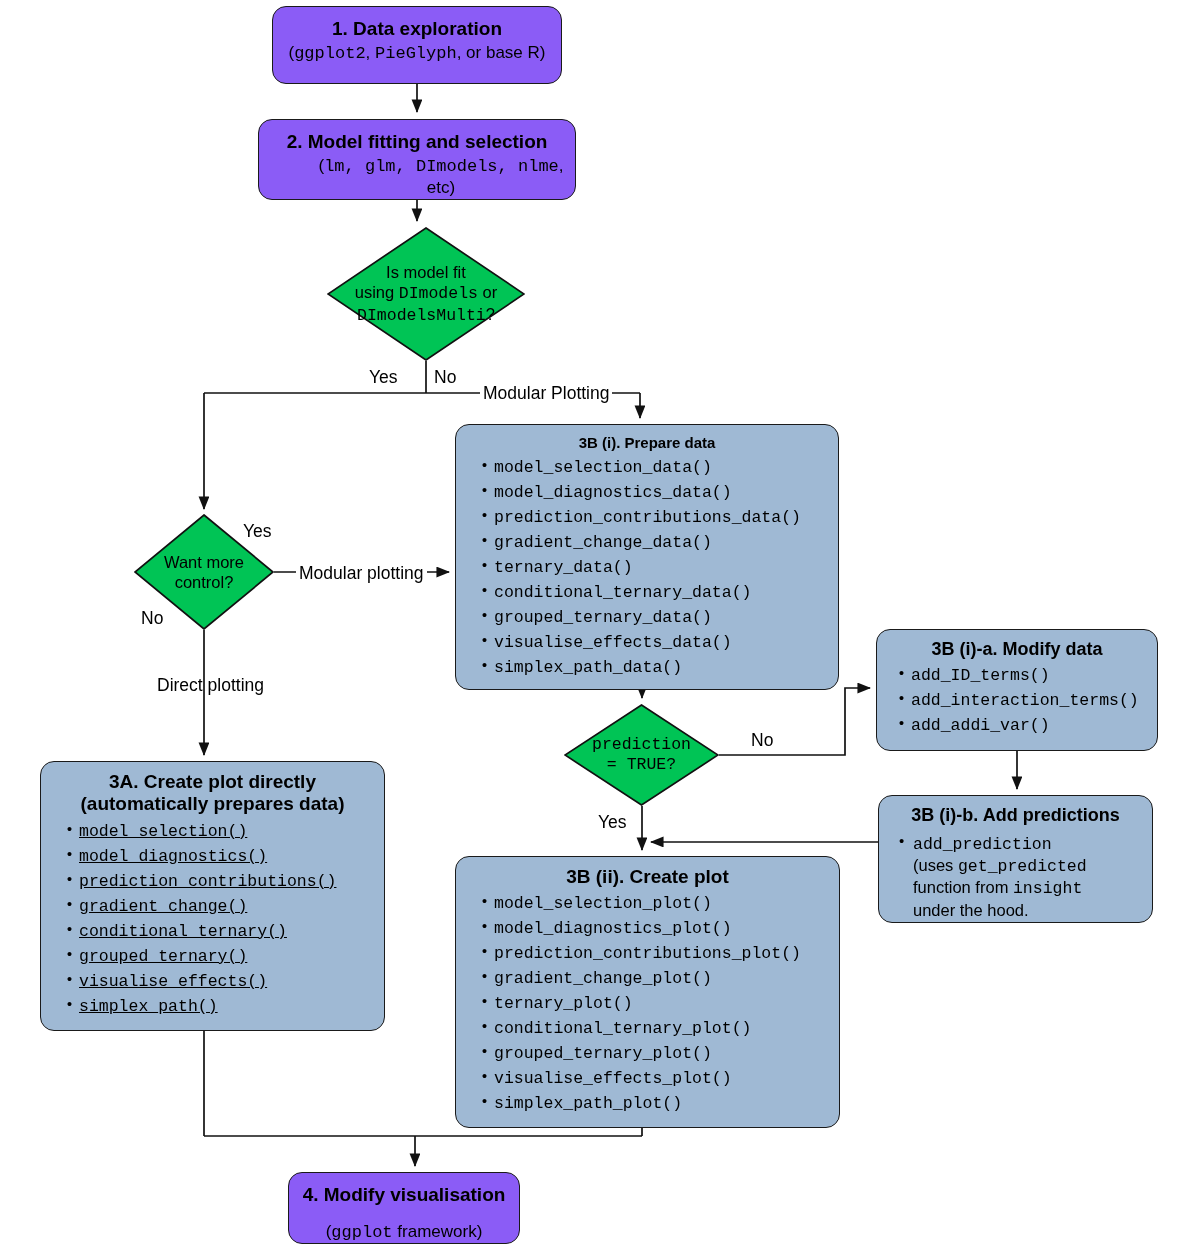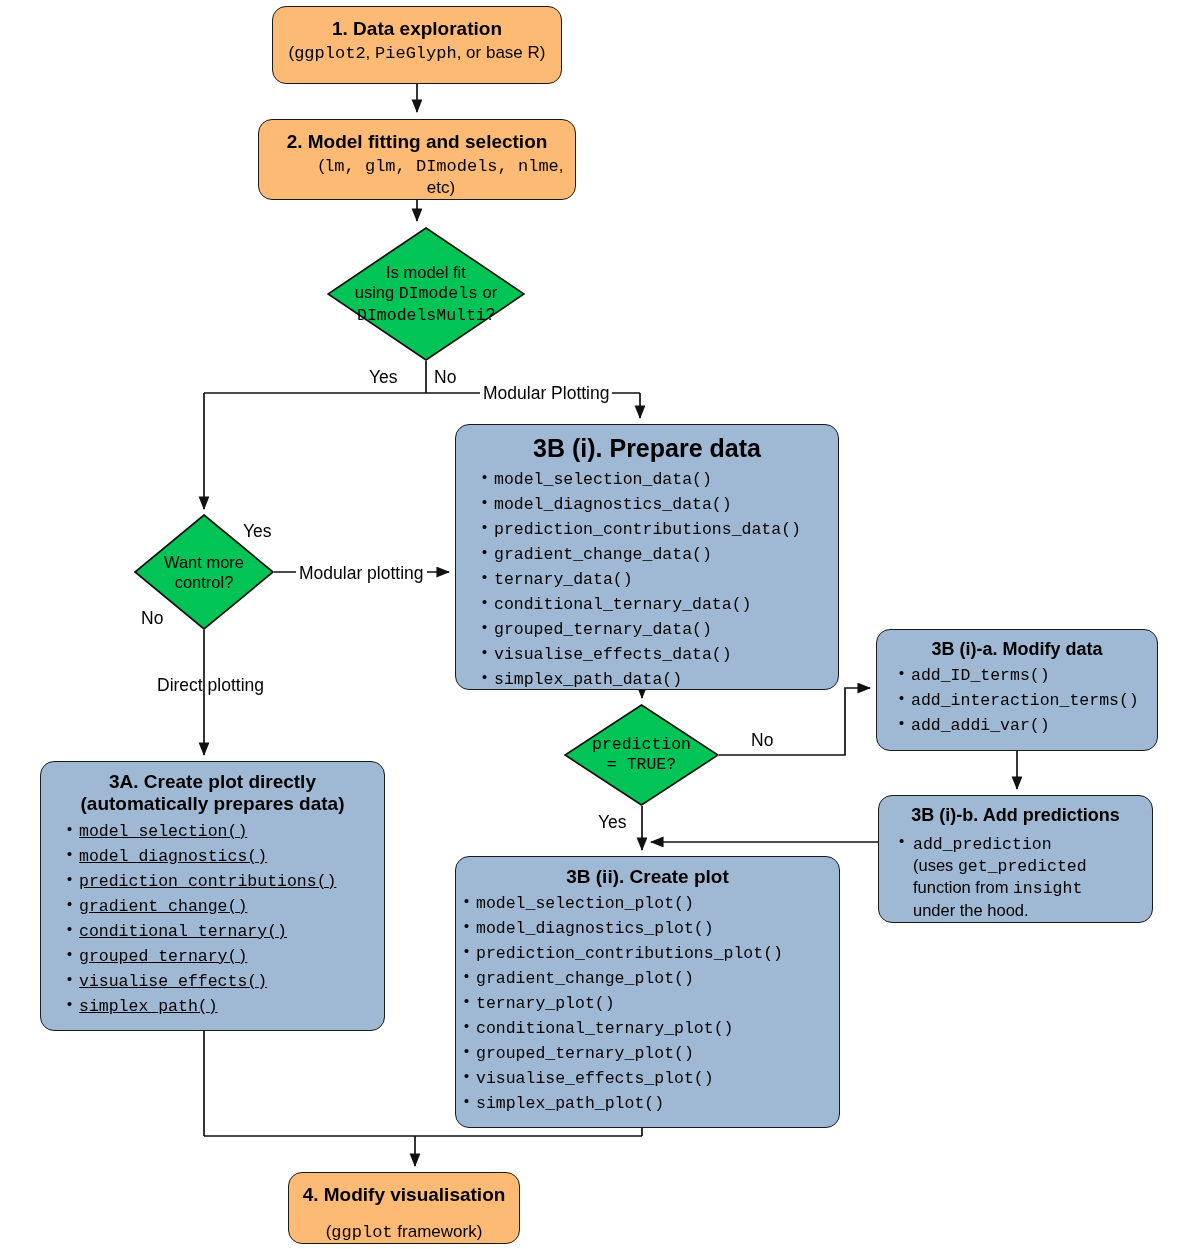--- a/index.html
+++ b/index.html
@@ -1,21 +1,21 @@
 <!DOCTYPE html>
 <html><head>
 <meta charset="utf-8">
 <style>
   html,body{margin:0;padding:0;background:#ffffff;}
   #stage{position:relative;width:1184px;height:1249px;background:#ffffff;
          font-family:"Liberation Sans",sans-serif;overflow:hidden;}
   #edges{position:absolute;left:0;top:0;width:1184px;height:1249px;pointer-events:none;}
   .node{position:absolute;box-sizing:border-box;border:1.6px solid #1a1a1a;
         border-radius:14px;color:#000;}
-  .node.purple{background:#fdba74;}
+  .node.purple{background:#8b5cf6;}
   .node.blue{background:#9fb9d4;}
   .title{font-weight:bold;text-align:center;line-height:1.18;}
   .sub{text-align:center;line-height:1.2;}
   ul.fns{list-style:none;margin:0;padding:0;}
   ul.fns li{position:relative;padding-left:20px;line-height:1.0;}
   ul.fns li:before{content:"\2022";position:absolute;left:6px;top:-1px;font-size:15px;}
   .mono{font-family:"Liberation Mono",monospace;}
   .sans{font-family:"Liberation Sans",sans-serif;}
   .diamond{position:absolute;}
   .diamond .shape{position:absolute;left:0;top:0;width:100%;height:100%;}
@@ -31,30 +31,30 @@
   #n2{left:258px;top:119px;width:318px;height:81px;padding-top:11px;}
   #n2 .title{font-size:19px;}
   #n2 .sub{font-size:17px;margin-top:3px;padding-left:48px;}
   #d1{left:327px;top:227px;width:198px;height:134px;}
   #d1 .dlabel{font-size:16.5px;}
   #d2{left:134px;top:514px;width:140px;height:116px;}
   #d2 .dlabel{font-size:16.5px;}
   #d3{left:564px;top:704px;width:155px;height:102px;}
   #d3 .dlabel{font-size:16.5px;}
   #b3bi{left:455px;top:424px;width:384px;height:266px;padding:9px 0 0 0;}
-  #b3bi .title{font-size:25px;}
+  #b3bi .title{font-size:15px;}
   #b3bi ul.fns{margin-top:8px;padding-left:18px;font-size:16.5px;}
   #b3bi ul.fns li{margin-bottom:8.5px;}
   #b3a{left:40px;top:761px;width:345px;height:270px;padding:9px 0 0 0;}
   #b3a .title{font-size:19px;}
   #b3a ul.fns{margin-top:8px;padding-left:18px;font-size:16.5px;text-decoration:underline;}
   #b3a ul.fns li{margin-bottom:8.5px;}
   #b3bii{left:455px;top:856px;width:385px;height:272px;padding:9px 0 0 0;}
   #b3bii .title{font-size:19px;}
-  #b3bii ul.fns{margin-top:8px;font-size:16.5px;}
+  #b3bii ul.fns{margin-top:8px;padding-left:18px;font-size:16.5px;}
   #b3bii ul.fns li{margin-bottom:8.5px;}
   #bmod{left:876px;top:629px;width:282px;height:122px;padding:9px 0 0 0;}
   #bmod .title{font-size:18px;}
   #bmod ul.fns{margin-top:8px;padding-left:14px;font-size:16.5px;}
   #bmod ul.fns li{margin-bottom:8.5px;}
   #badd{left:878px;top:795px;width:275px;height:128px;padding:9px 0 0 0;}
   #badd .title{font-size:18px;}
   #badd ul.fns{margin-top:7px;padding-left:14px;font-size:16.5px;}
   #badd ul.fns li{line-height:1.22;}
   #n4{left:288px;top:1172px;width:232px;height:72px;padding-top:11px;}

